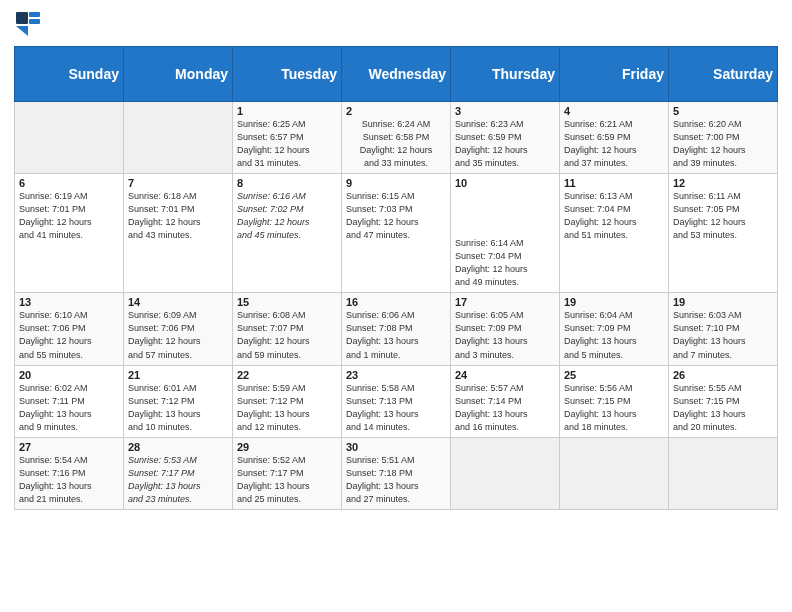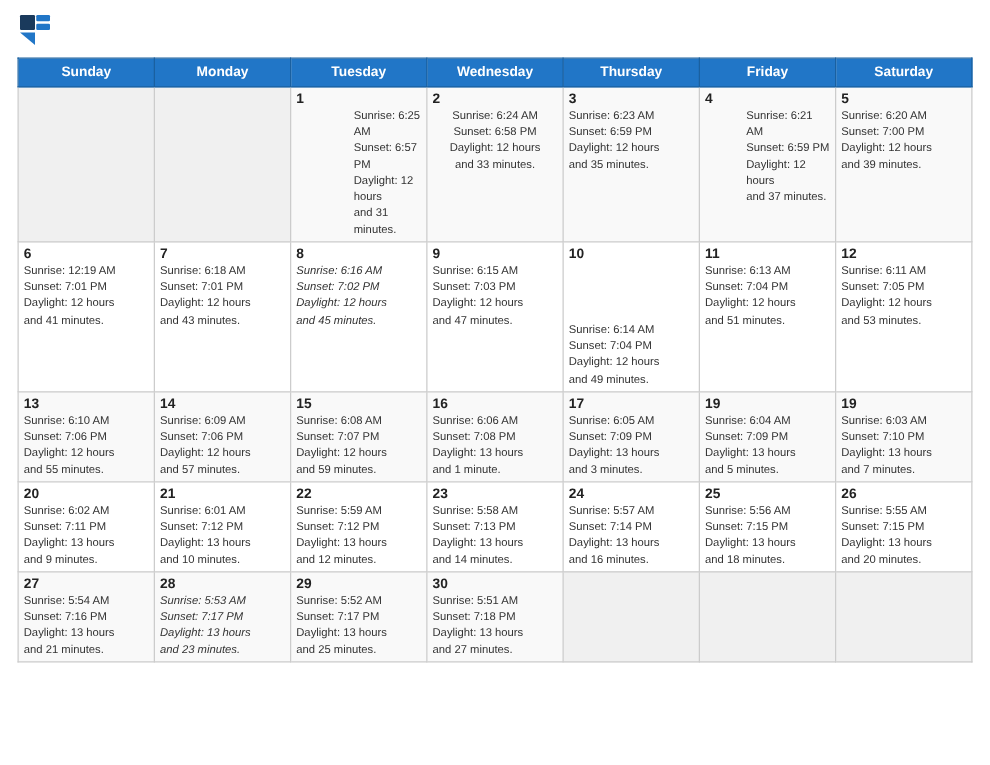--- a/index.html
+++ b/index.html
@@ -44,23 +44,23 @@
       color: #333;
     }
     .calendar {
       width: 100%;
       border-collapse: collapse;
       font-size: 9.5px;
     }
     .calendar thead th {
       background: #2176c7;
       color: #fff;
-      padding: 5px 4px;
-      text-align: center;
-      font-size: 11px;
+      padding: 19px 4px;
+      text-align: right;
+      font-size: 14px;
       font-weight: bold;
       border: 1px solid #1a60a0;
     }
     .calendar tbody td {
       border: 1px solid #ccc;
       vertical-align: top;
       padding: 3px 4px;
       width: 106px;
       min-height: 70px;
       height: 72px;
@@ -123,58 +123,58 @@
           <th>Friday</th>
           <th>Saturday</th>
         </tr>
     </thead>
     <tbody id="calendar-body">
     <tr>
           <td class="empty-cell"></td>
           <td class="empty-cell"></td>
           <td>
             <span class="day-num">1</span>
-            <div class="day-info" style="white-space: pre-line; margin-left: 46px;">Sunrise: 6:25 AM
+            <div class="day-info" style="white-space: pre-line;">Sunrise: 6:25 AM
 Sunset: 6:57 PM
 Daylight: 12 hours
 and 31 minutes.</div>
           </td>
           <td>
             <span class="day-num">2</span>
             <div class="day-info" style="white-space: pre-line; text-align: center;">Sunrise: 6:24 AM
 Sunset: 6:58 PM
 Daylight: 12 hours
 and 33 minutes.</div>
           </td>
           <td>
             <span class="day-num">3</span>
             <div class="day-info" style="white-space: pre-line;">Sunrise: 6:23 AM
 Sunset: 6:59 PM
 Daylight: 12 hours
 and 35 minutes.</div>
           </td>
           <td>
             <span class="day-num">4</span>
-            <div class="day-info" style="white-space: pre-line; margin-left: 33px;">Sunrise: 6:21 AM
+            <div class="day-info" style="white-space: pre-line;">Sunrise: 6:21 AM
 Sunset: 6:59 PM
 Daylight: 12 hours
 and 37 minutes.</div>
           </td>
           <td>
             <span class="day-num">5</span>
             <div class="day-info" style="white-space: pre-line;">Sunrise: 6:20 AM
 Sunset: 7:00 PM
 Daylight: 12 hours
 and 39 minutes.</div>
           </td>
         </tr>
         <tr>
           <td>
             <span class="day-num">6</span>
-            <div class="day-info" style="white-space: pre-line;">Sunrise: 12:19 AM
+            <div class="day-info" style="white-space: pre-line;">Sunrise: 6:19 AM
 Sunset: 7:01 PM
 Daylight: 12 hours
 and 41 minutes.</div>
           </td>
           <td>
             <span class="day-num">7</span>
             <div class="day-info" style="white-space: pre-line;">Sunrise: 6:18 AM
 Sunset: 7:01 PM
 Daylight: 12 hours
 and 43 minutes.</div>

